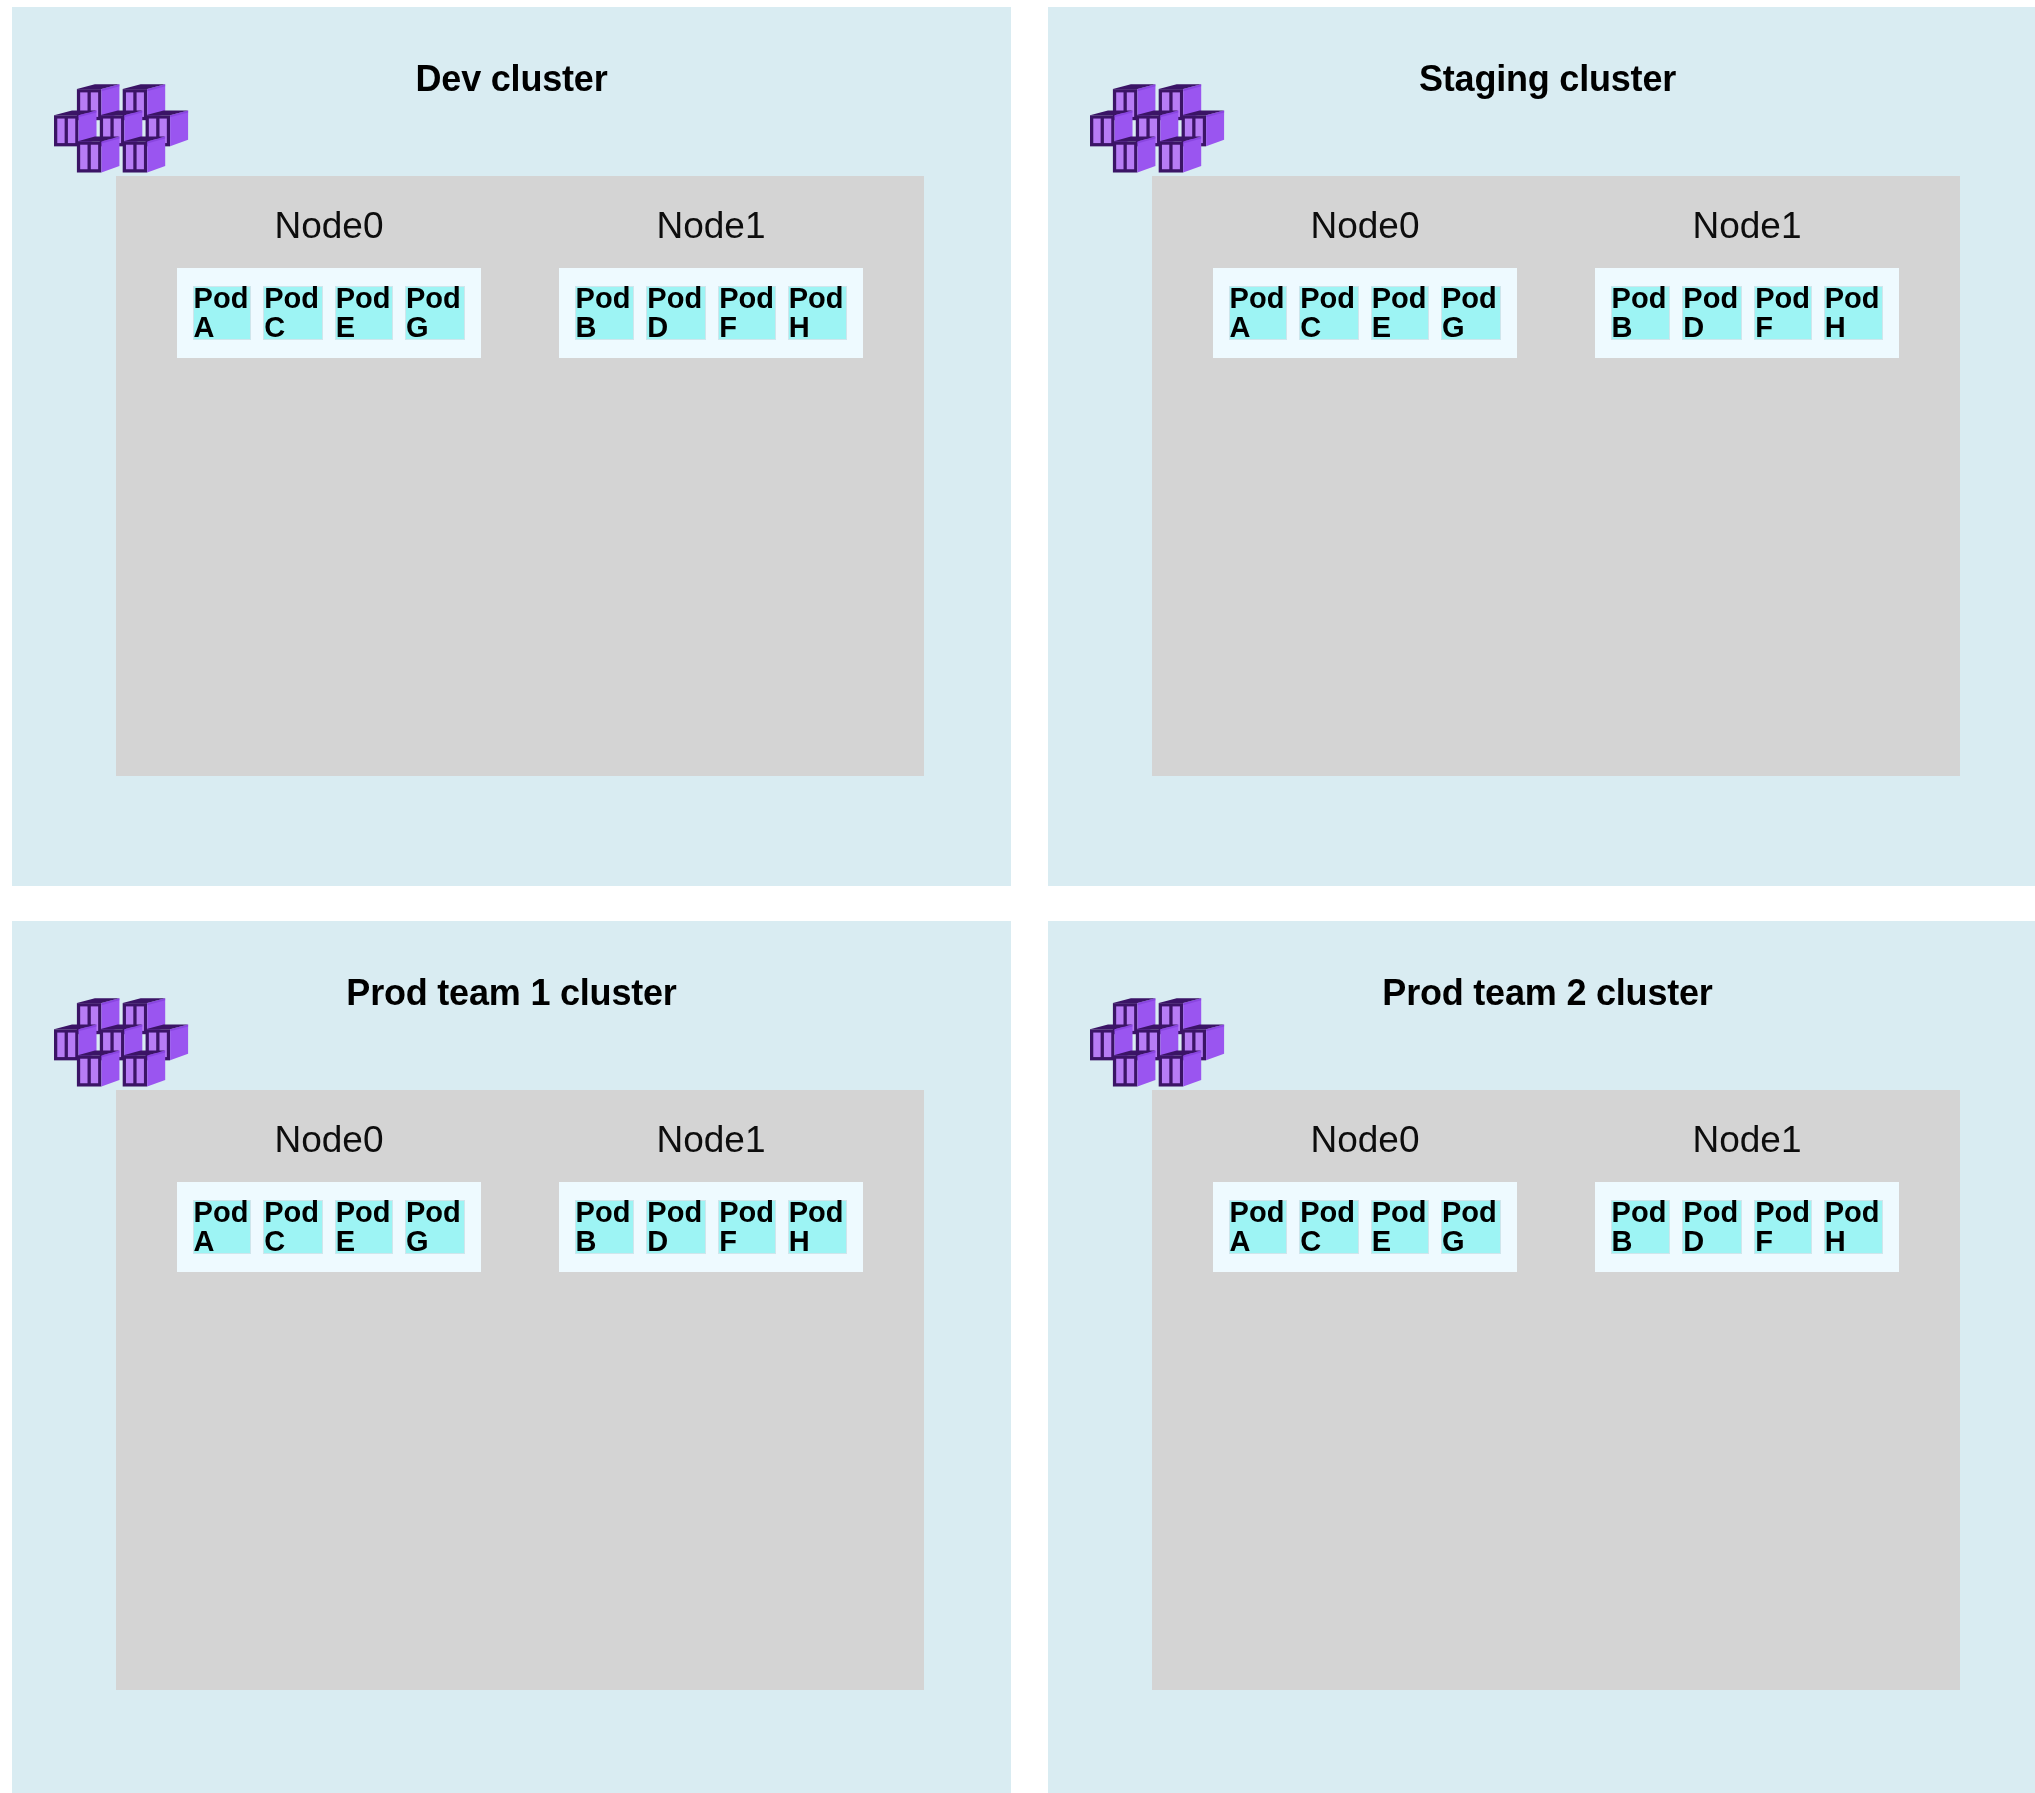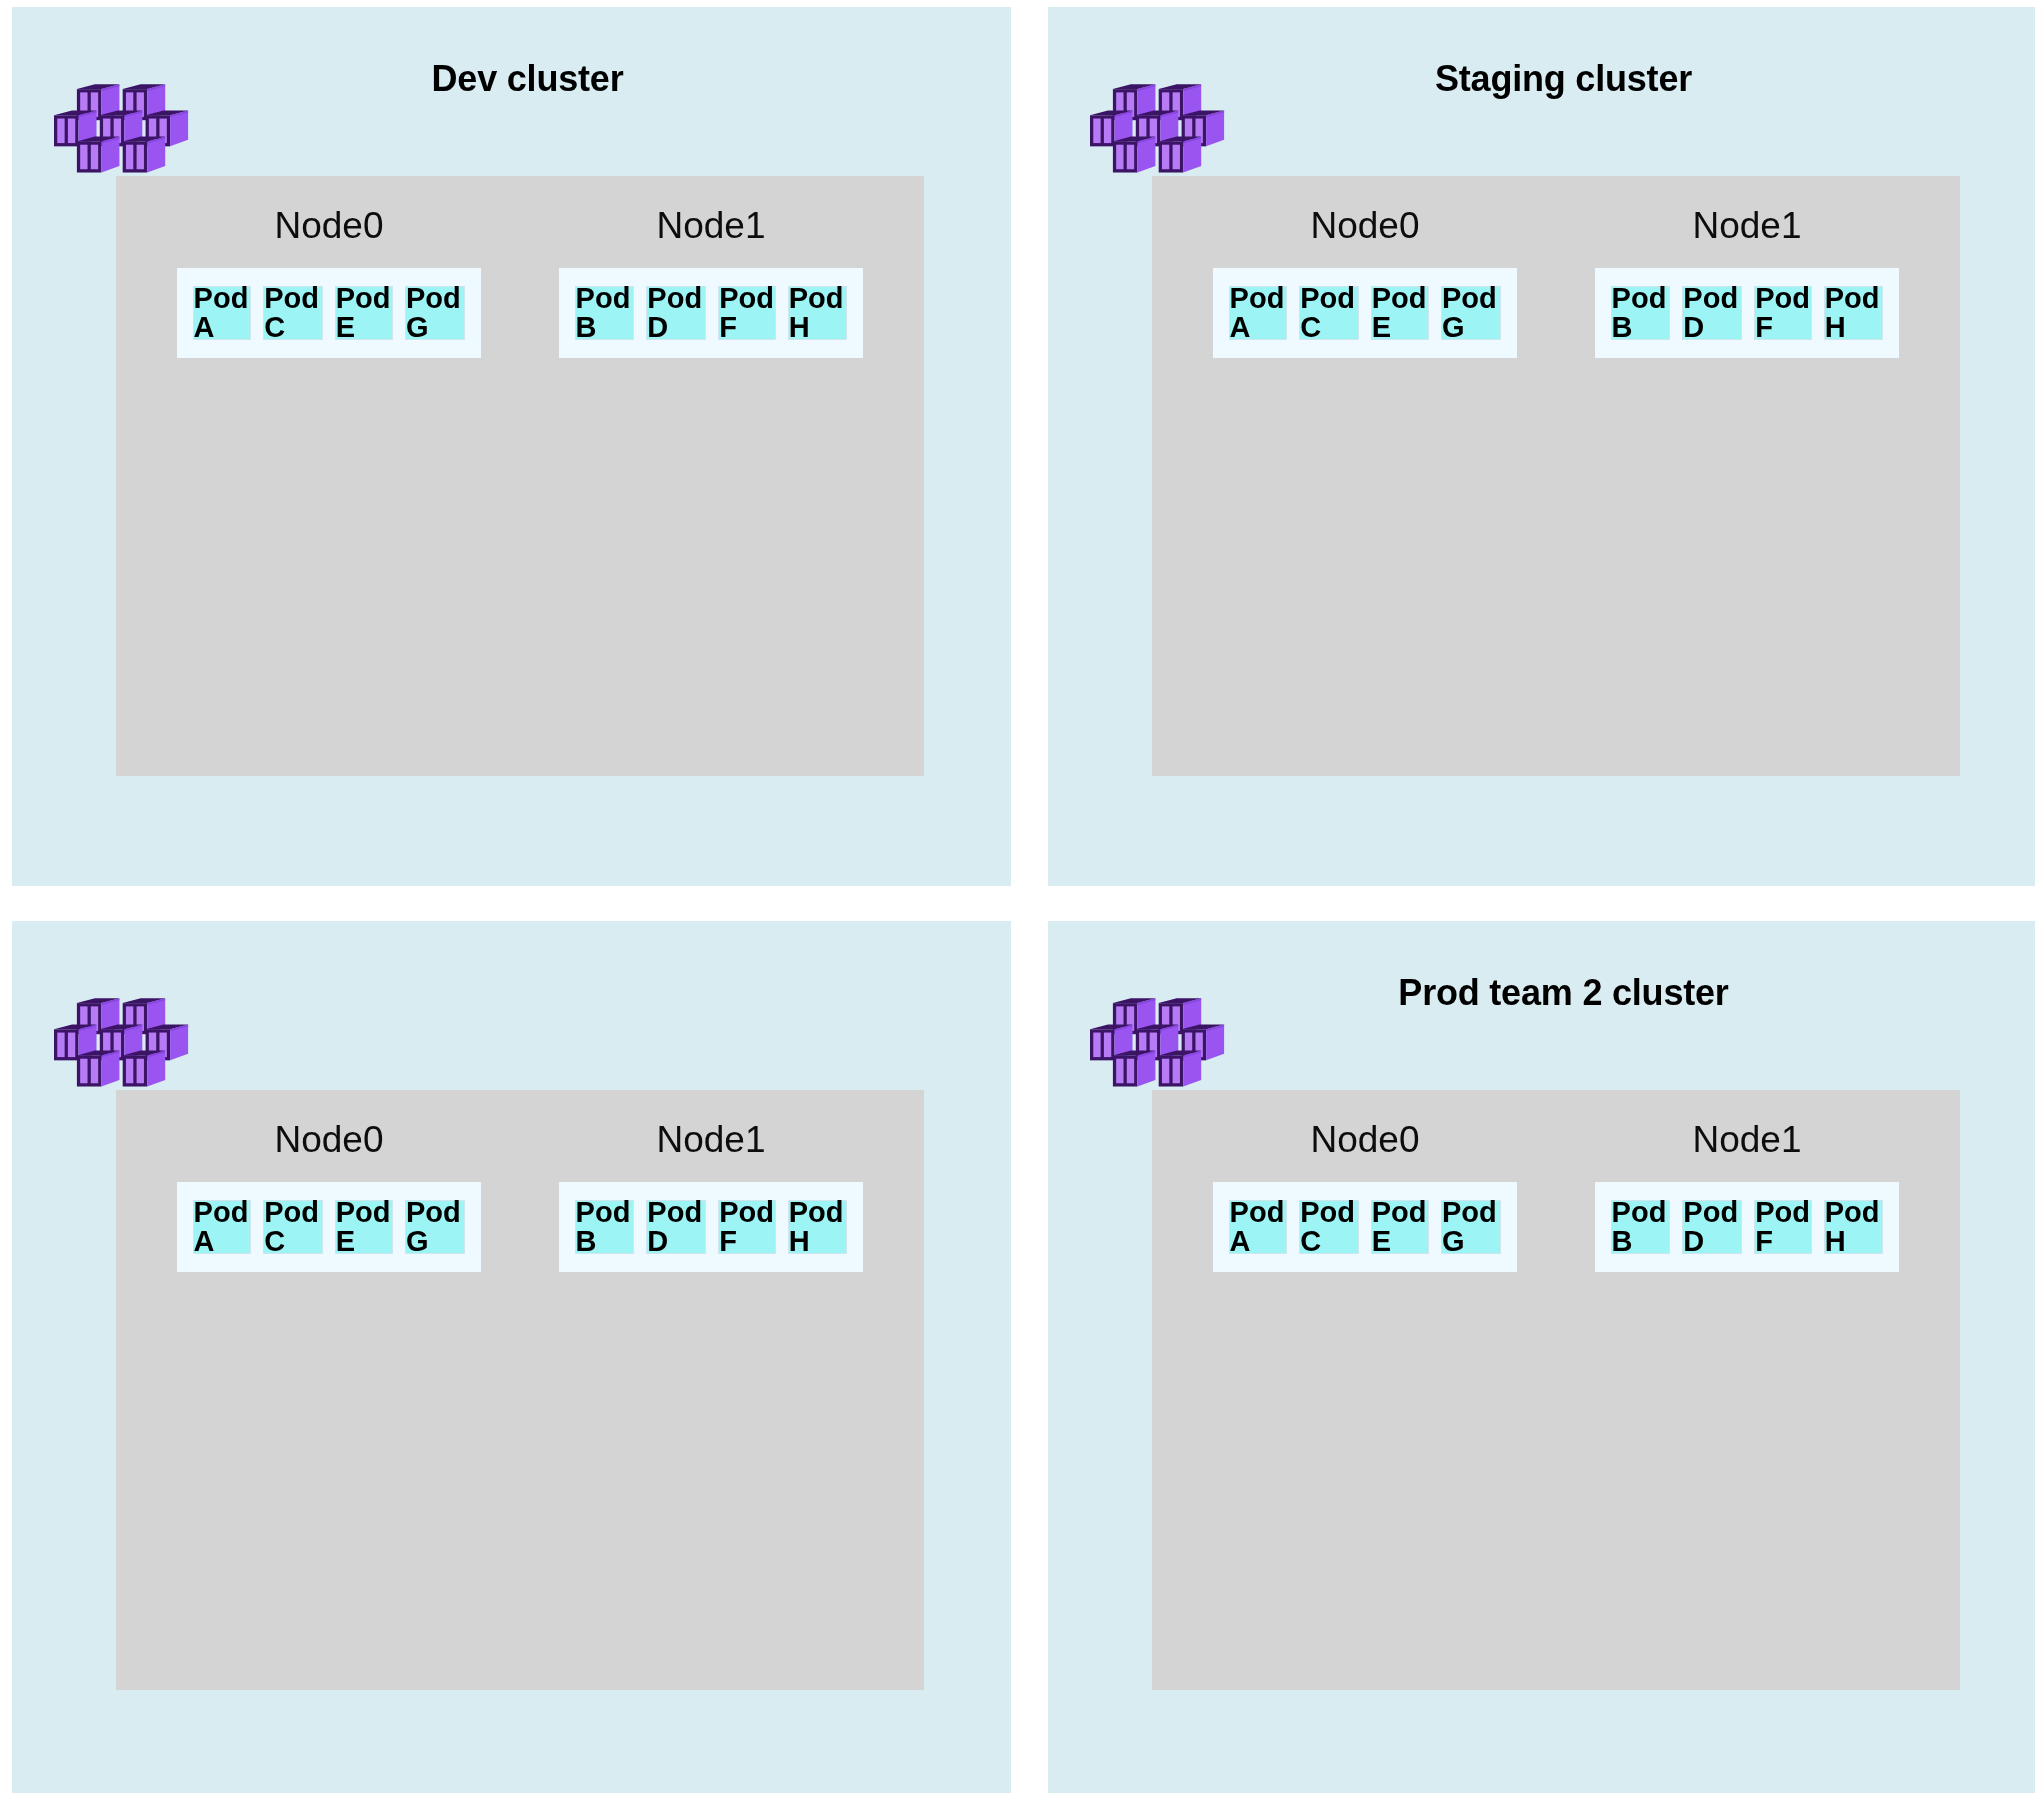--- a/index.html
+++ b/index.html
@@ -29,21 +29,21 @@
 
   .cluster-panel {
     position: relative;
     background: #d9ecf2;
     box-sizing: border-box;
   }
 
   .cluster-title {
     position: absolute;
     top: 54px;
-    left: 16px;
+    left: 0;
     width: 100%;
     text-align: center;
     font-size: 36px;
     font-weight: bold;
     color: #000000;
     letter-spacing: -0.2px;
     line-height: 1;
   }
 
   
@@ -342,20 +342,21 @@
   <div class="pod">
     <span class="pod-label">Pod H</span>
   </div>
 </div>
   </div>
 </div>
     </div>
   </div>
 
   <div class="cluster-panel">
+    <div class="cluster-title">Prod team 1 cluster</div>
     <div class="cluster-icon">
         <svg viewBox="0 0 170 112" xmlns="http://www.w3.org/2000/svg">
     <g transform="translate(28,0)">
       <path d="M0 6 L30 6 L30 44 L0 44 Z" fill="#3b1466"></path>
       <path d="M4 10 L13 10 L13 40 L4 40 Z" fill="#b77cf5"></path>
       <path d="M17 10 L26 10 L26 40 L17 40 Z" fill="#b77cf5"></path>
       <path d="M30 6 L52 0 L52 36 L30 44 Z" fill="#9a55f0"></path>
       <path d="M0 6 L22 0 L52 0 L30 6 Z" fill="#3b1466"></path>
       <path d="M30 6 L52 0 L52 2.5 L30 8.5 Z" fill="#7e3ad6" opacity="0.55"></path>
     </g>

